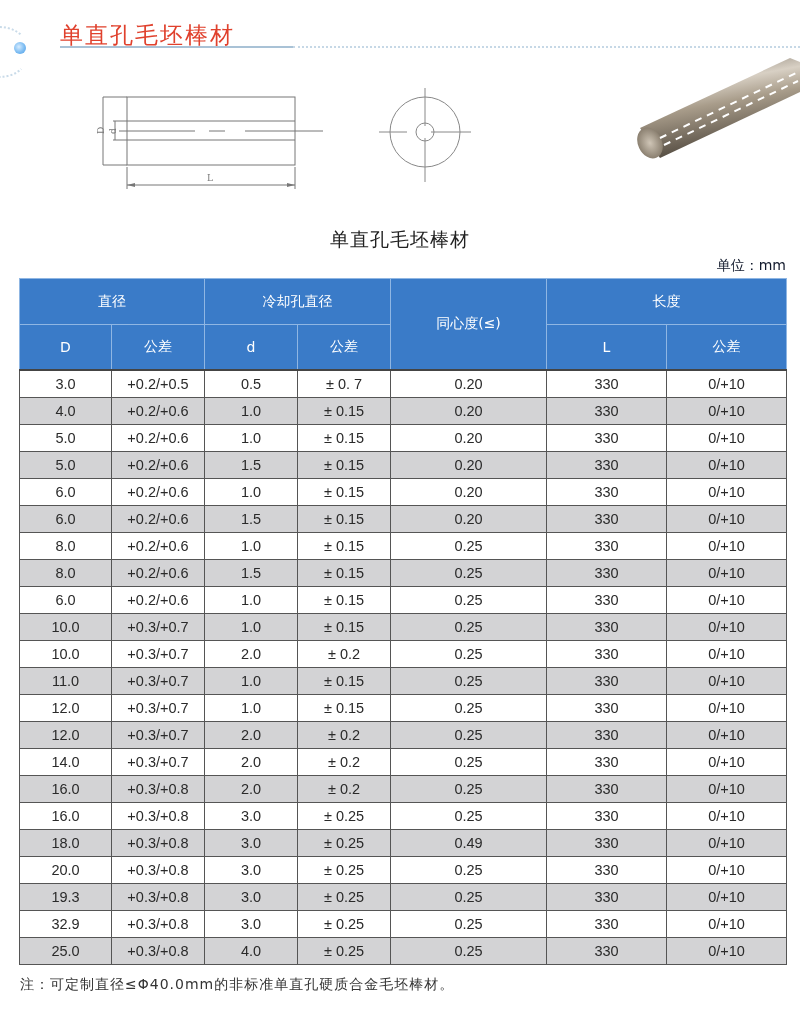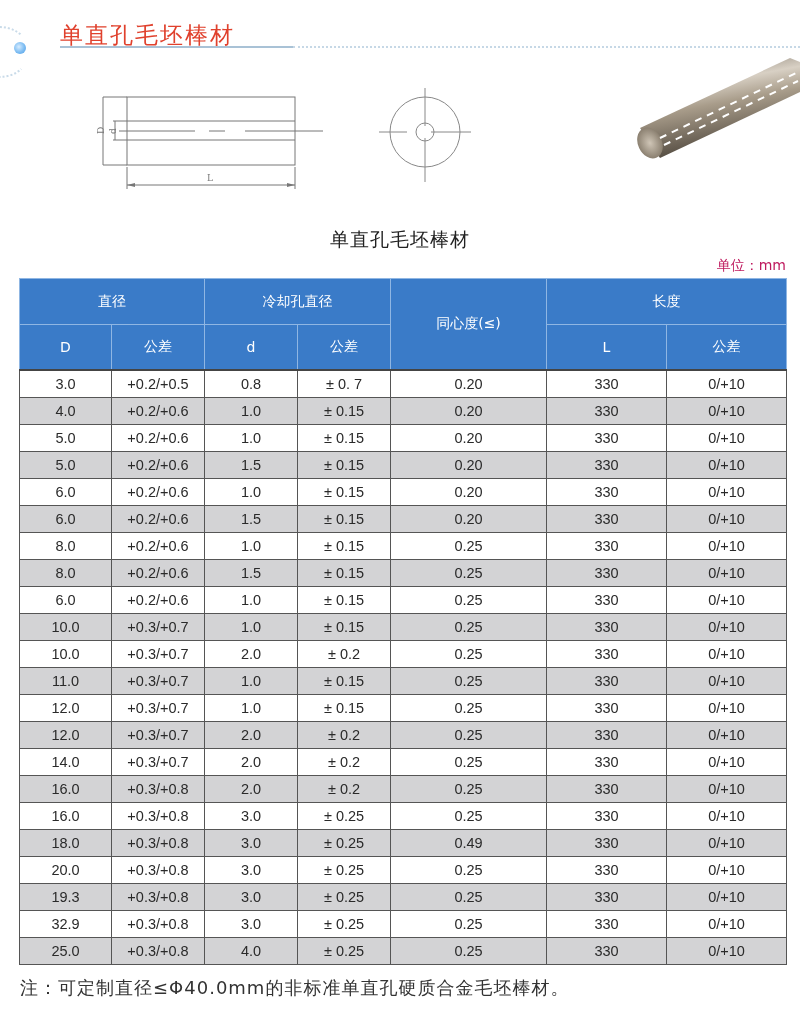--- a/index.html
+++ b/index.html
@@ -28,21 +28,21 @@
   }
   .diagram-side { position: absolute; left: 95px; top: 93px; }
   .diagram-front { position: absolute; left: 375px; top: 88px; }
   .product-photo { position: absolute; left: 630px; top: 50px; }
 
   .table-title {
     position: absolute; left: 0; width: 800px; top: 227px; text-align: center;
     font-size: 19px; color: #222; letter-spacing: 1px;
   }
   .unit-label {
-    position: absolute; right: 14px; top: 257px; font-size: 14px; color: #be185d;
+    position: absolute; right: 14px; top: 257px; font-size: 14px; color: #0f172a;
   }
 
   table.spec {
     position: absolute; left: 19px; top: 278px; width: 767px;
     border-collapse: collapse; table-layout: fixed;
     font-family: "Liberation Sans", "DejaVu Sans", sans-serif;
   }
   table.spec th {
     background: #3a7bc8; color: #fff; font-weight: normal; font-size: 14px;
     border: 1px solid #8fb6e3; text-align: center;
@@ -52,21 +52,21 @@
   table.spec tr.h2 th { height: 42px; }
   table.spec td {
     height: 26px; border: 1px solid #555; text-align: center; font-size: 14.5px; color: #2a2a2a;
     padding: 0;
   }
   table.spec tr.row.odd td { background: #ffffff; }
   table.spec tr.row.even td { background: #d3d3d5; }
   table.spec tbody tr:first-child td { border-top: 2px solid #444; }
 
   .note {
-    position: absolute; left: 20px; top: 976px; font-size: 18px; color: #333; letter-spacing: 1px;
+    position: absolute; left: 20px; top: 976px; font-size: 14px; color: #333; letter-spacing: 1px;
   }
 </style>
 </head>
 <body>
 
 <div class="deco-arc"></div>
 <div class="deco-dot"></div>
 <div class="page-heading">单直孔毛坯棒材</div>
 <div class="heading-underline"></div>
 <div class="heading-dots"></div>
@@ -154,21 +154,21 @@
       <th>d</th>
       <th>公差</th>
       <th>L</th>
       <th>公差</th>
     </tr>
   </thead>
   <tbody id="spec-body">
       <tr class="row odd">
         <td>3.0</td>
         <td>+0.2/+0.5</td>
-        <td>0.8</td>
+        <td>0.5</td>
         <td>± 0. 7</td>
         <td>0.20</td>
         <td>330</td>
         <td>0/+10</td>
       </tr>
       <tr class="row even">
         <td>4.0</td>
         <td>+0.2/+0.6</td>
         <td>1.0</td>
         <td>± 0.15</td>

